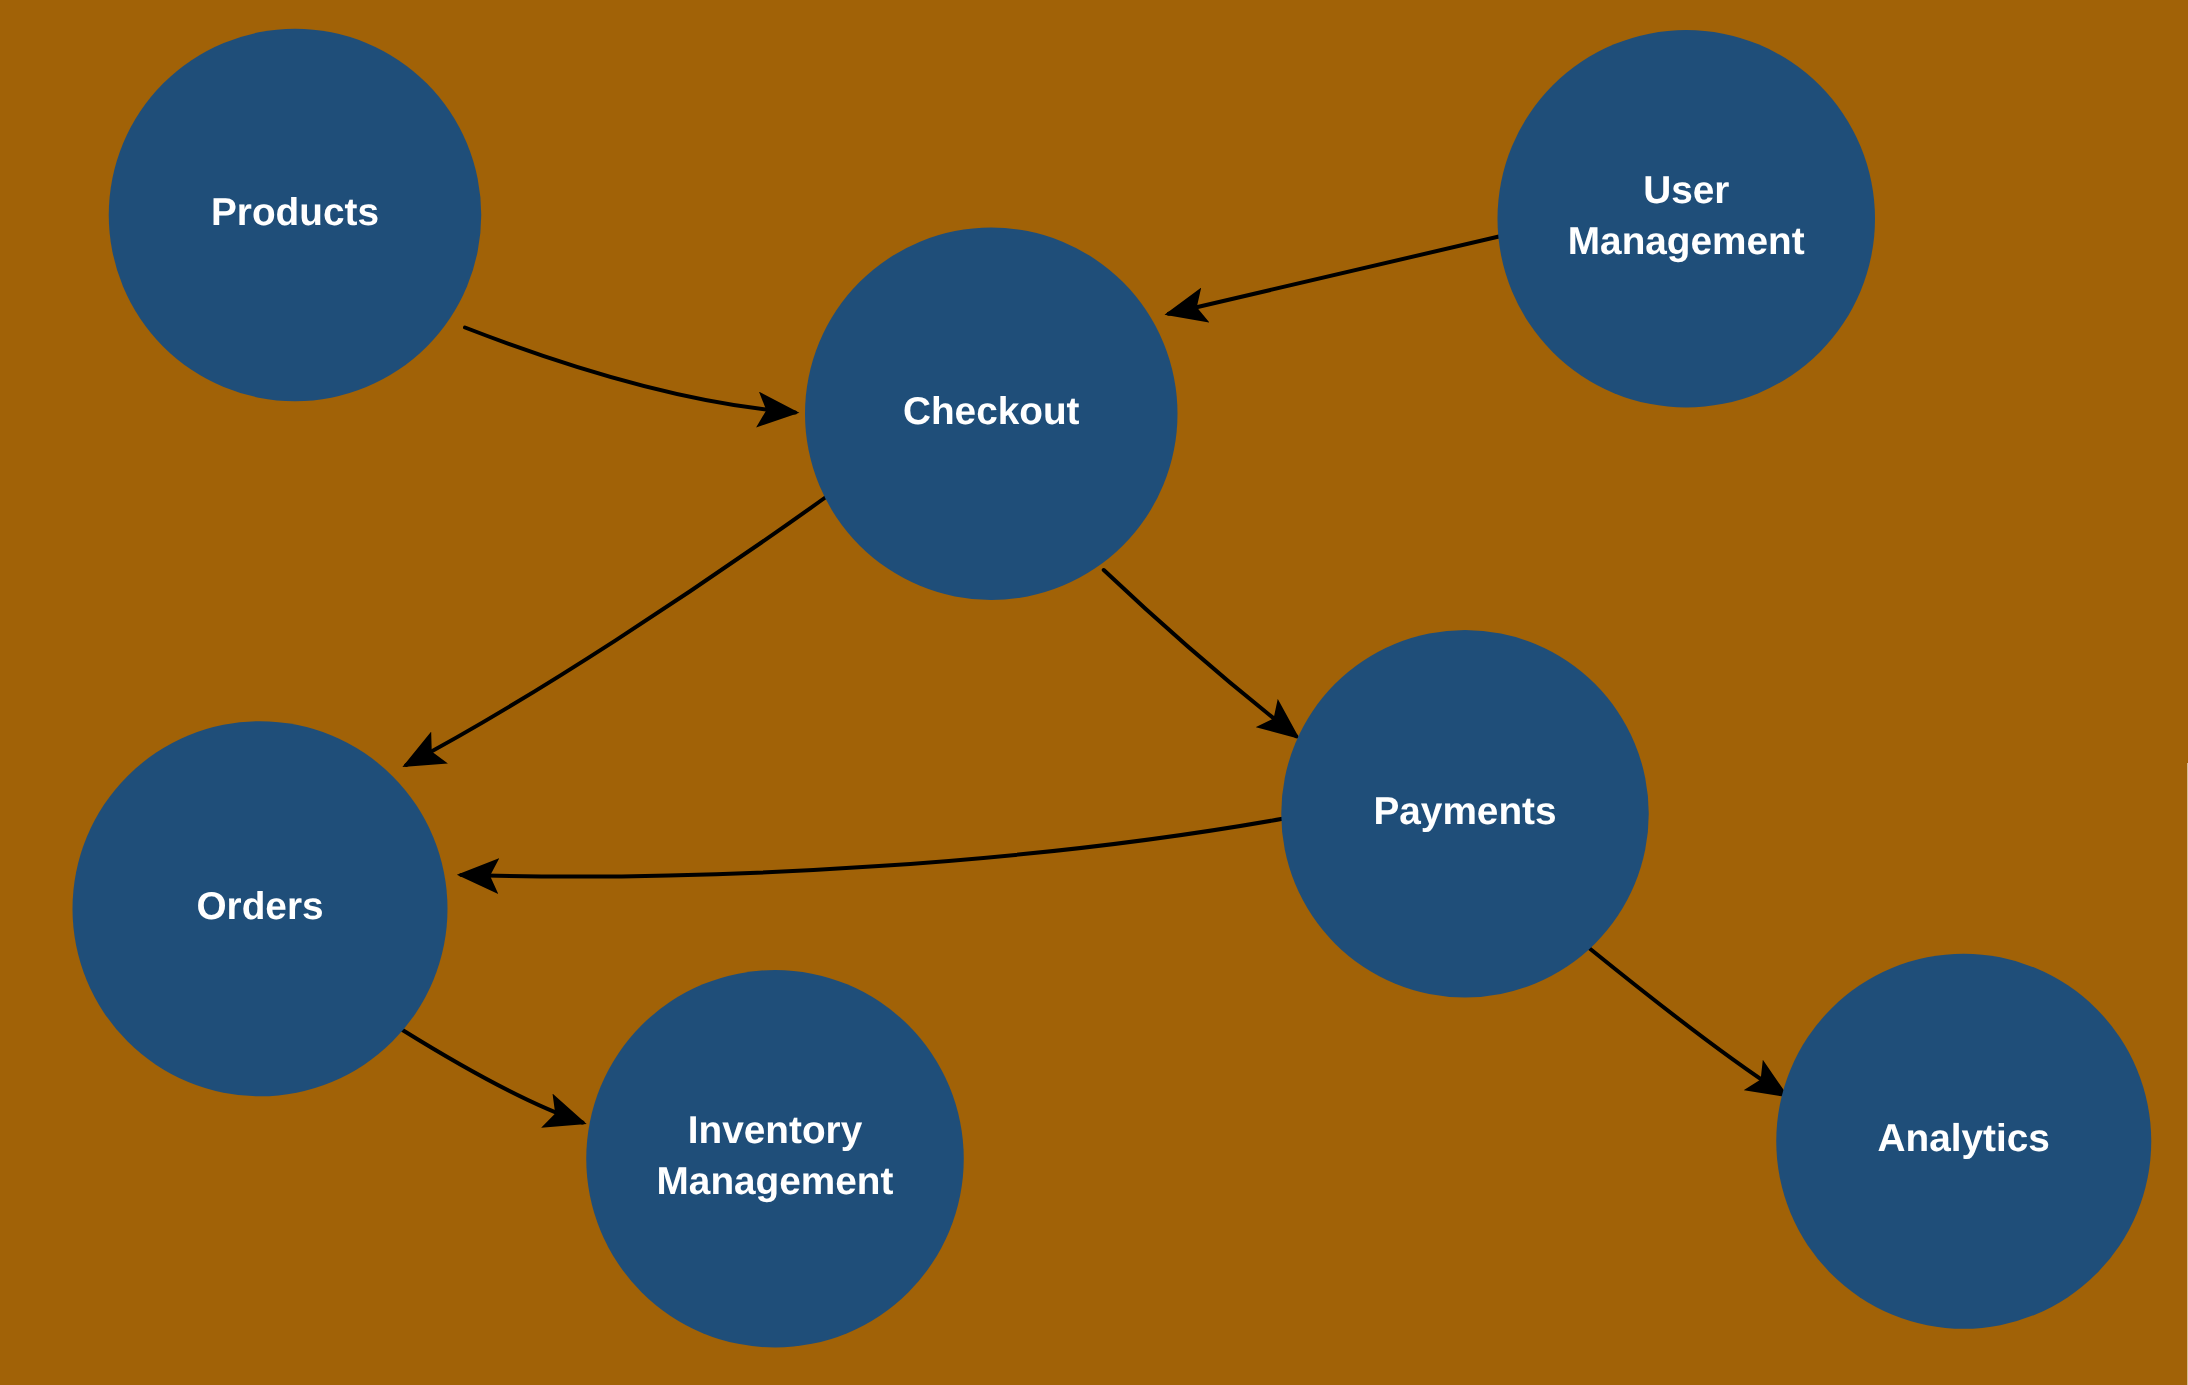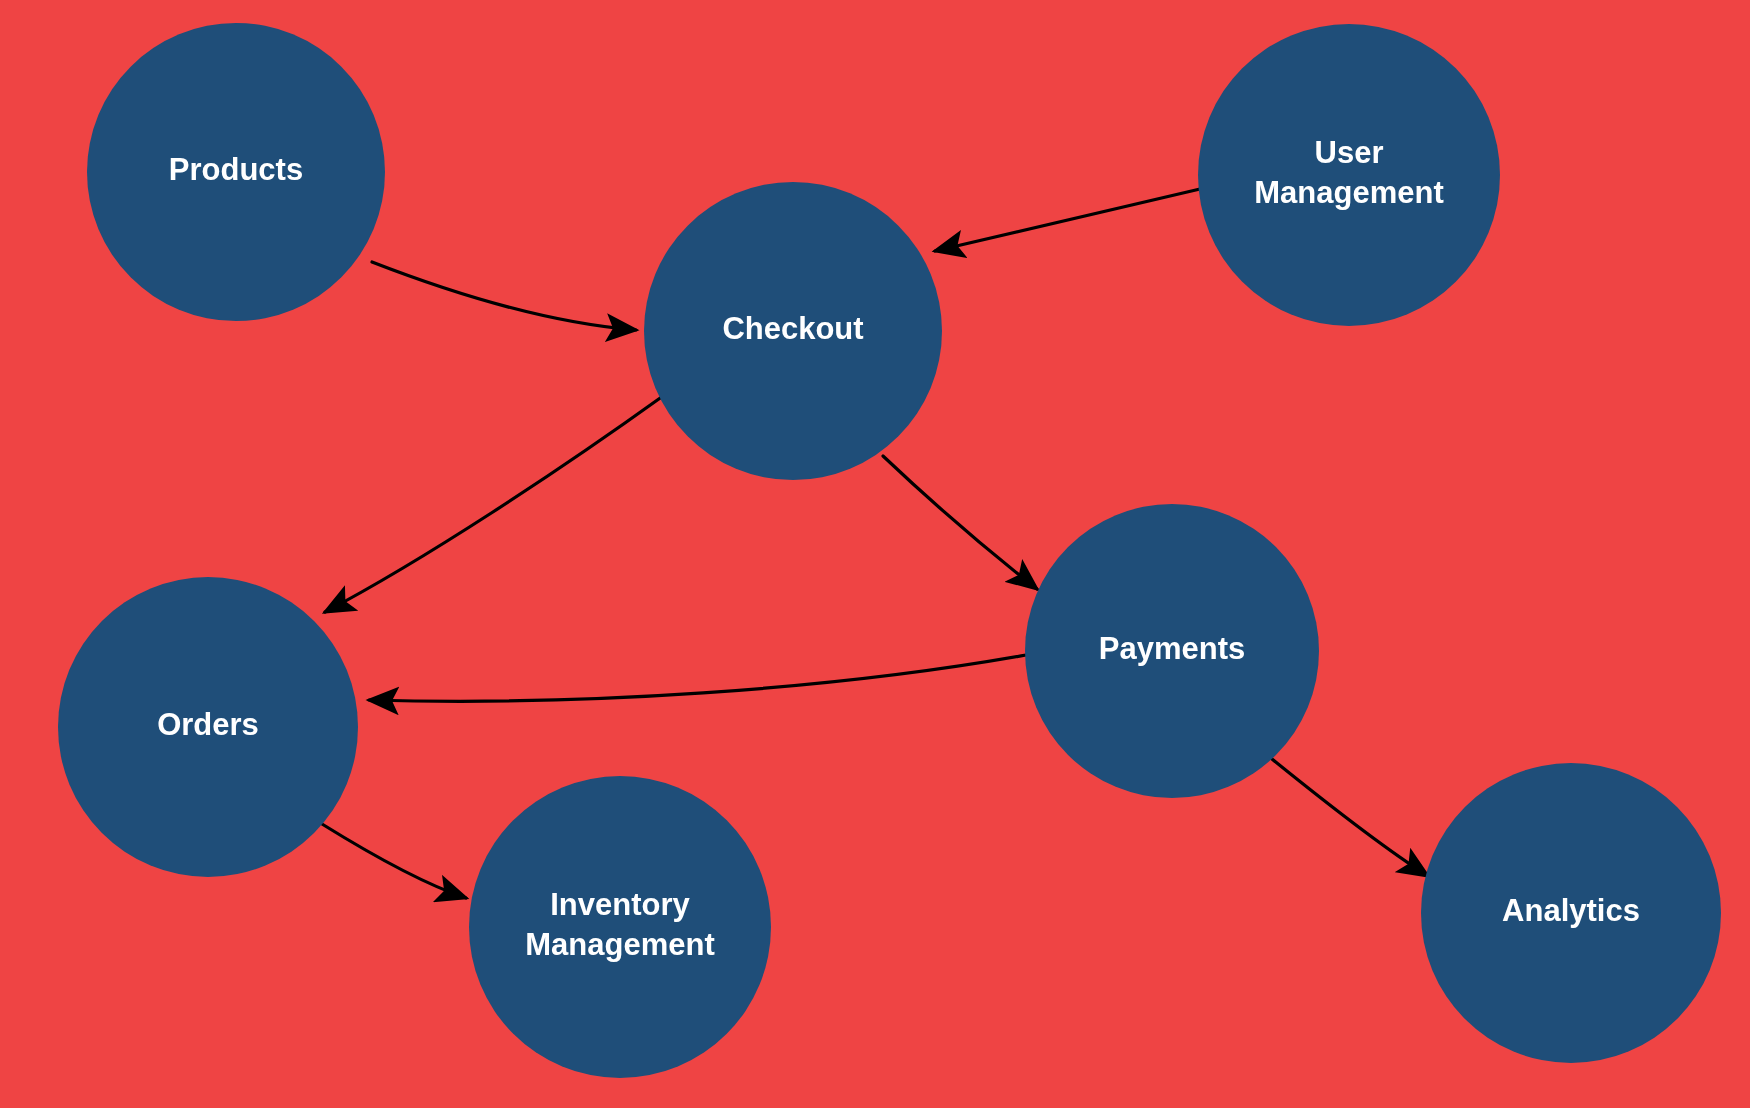--- a/index.html
+++ b/index.html
@@ -42,21 +42,21 @@
   .edge-path {
     fill: none;
     stroke: #000000;
     stroke-width: 3.2;
     stroke-linecap: round;
   }
 </style>
 </head>
 <body>
 
-<div id="graph-canvas" style="background: #ef4444;">
+<div id="graph-canvas" style="background: #a16207;">
   <svg id="graph-svg" viewBox="0 0 1750 1108" xmlns="http://www.w3.org/2000/svg">
     <defs>
       <marker id="arrowhead" markerWidth="11" markerHeight="9" refX="9.4" refY="4.5" orient="auto" markerUnits="strokeWidth">
         <path d="M 0,0 L 10.5,4.5 L 0,9 L 2.2,4.5 Z" fill="#000000"></path>
       </marker>
     </defs>
     <g id="edges-layer">
         <path class="edge-path" d="M 372,262 C 470,300 560,324 636,330" stroke="#000000" marker-end="url(#arrowhead)" aria-label="Products → Checkout"></path>
         <path class="edge-path" d="M 1200,189 C 1090,214 990,238 935,251" stroke="#000000" marker-end="url(#arrowhead)" aria-label="User Management → Checkout"></path>
         <path class="edge-path" d="M 663,396 C 560,470 424,560 325,612" stroke="#000000" marker-end="url(#arrowhead)" aria-label="Checkout → Orders"></path>

